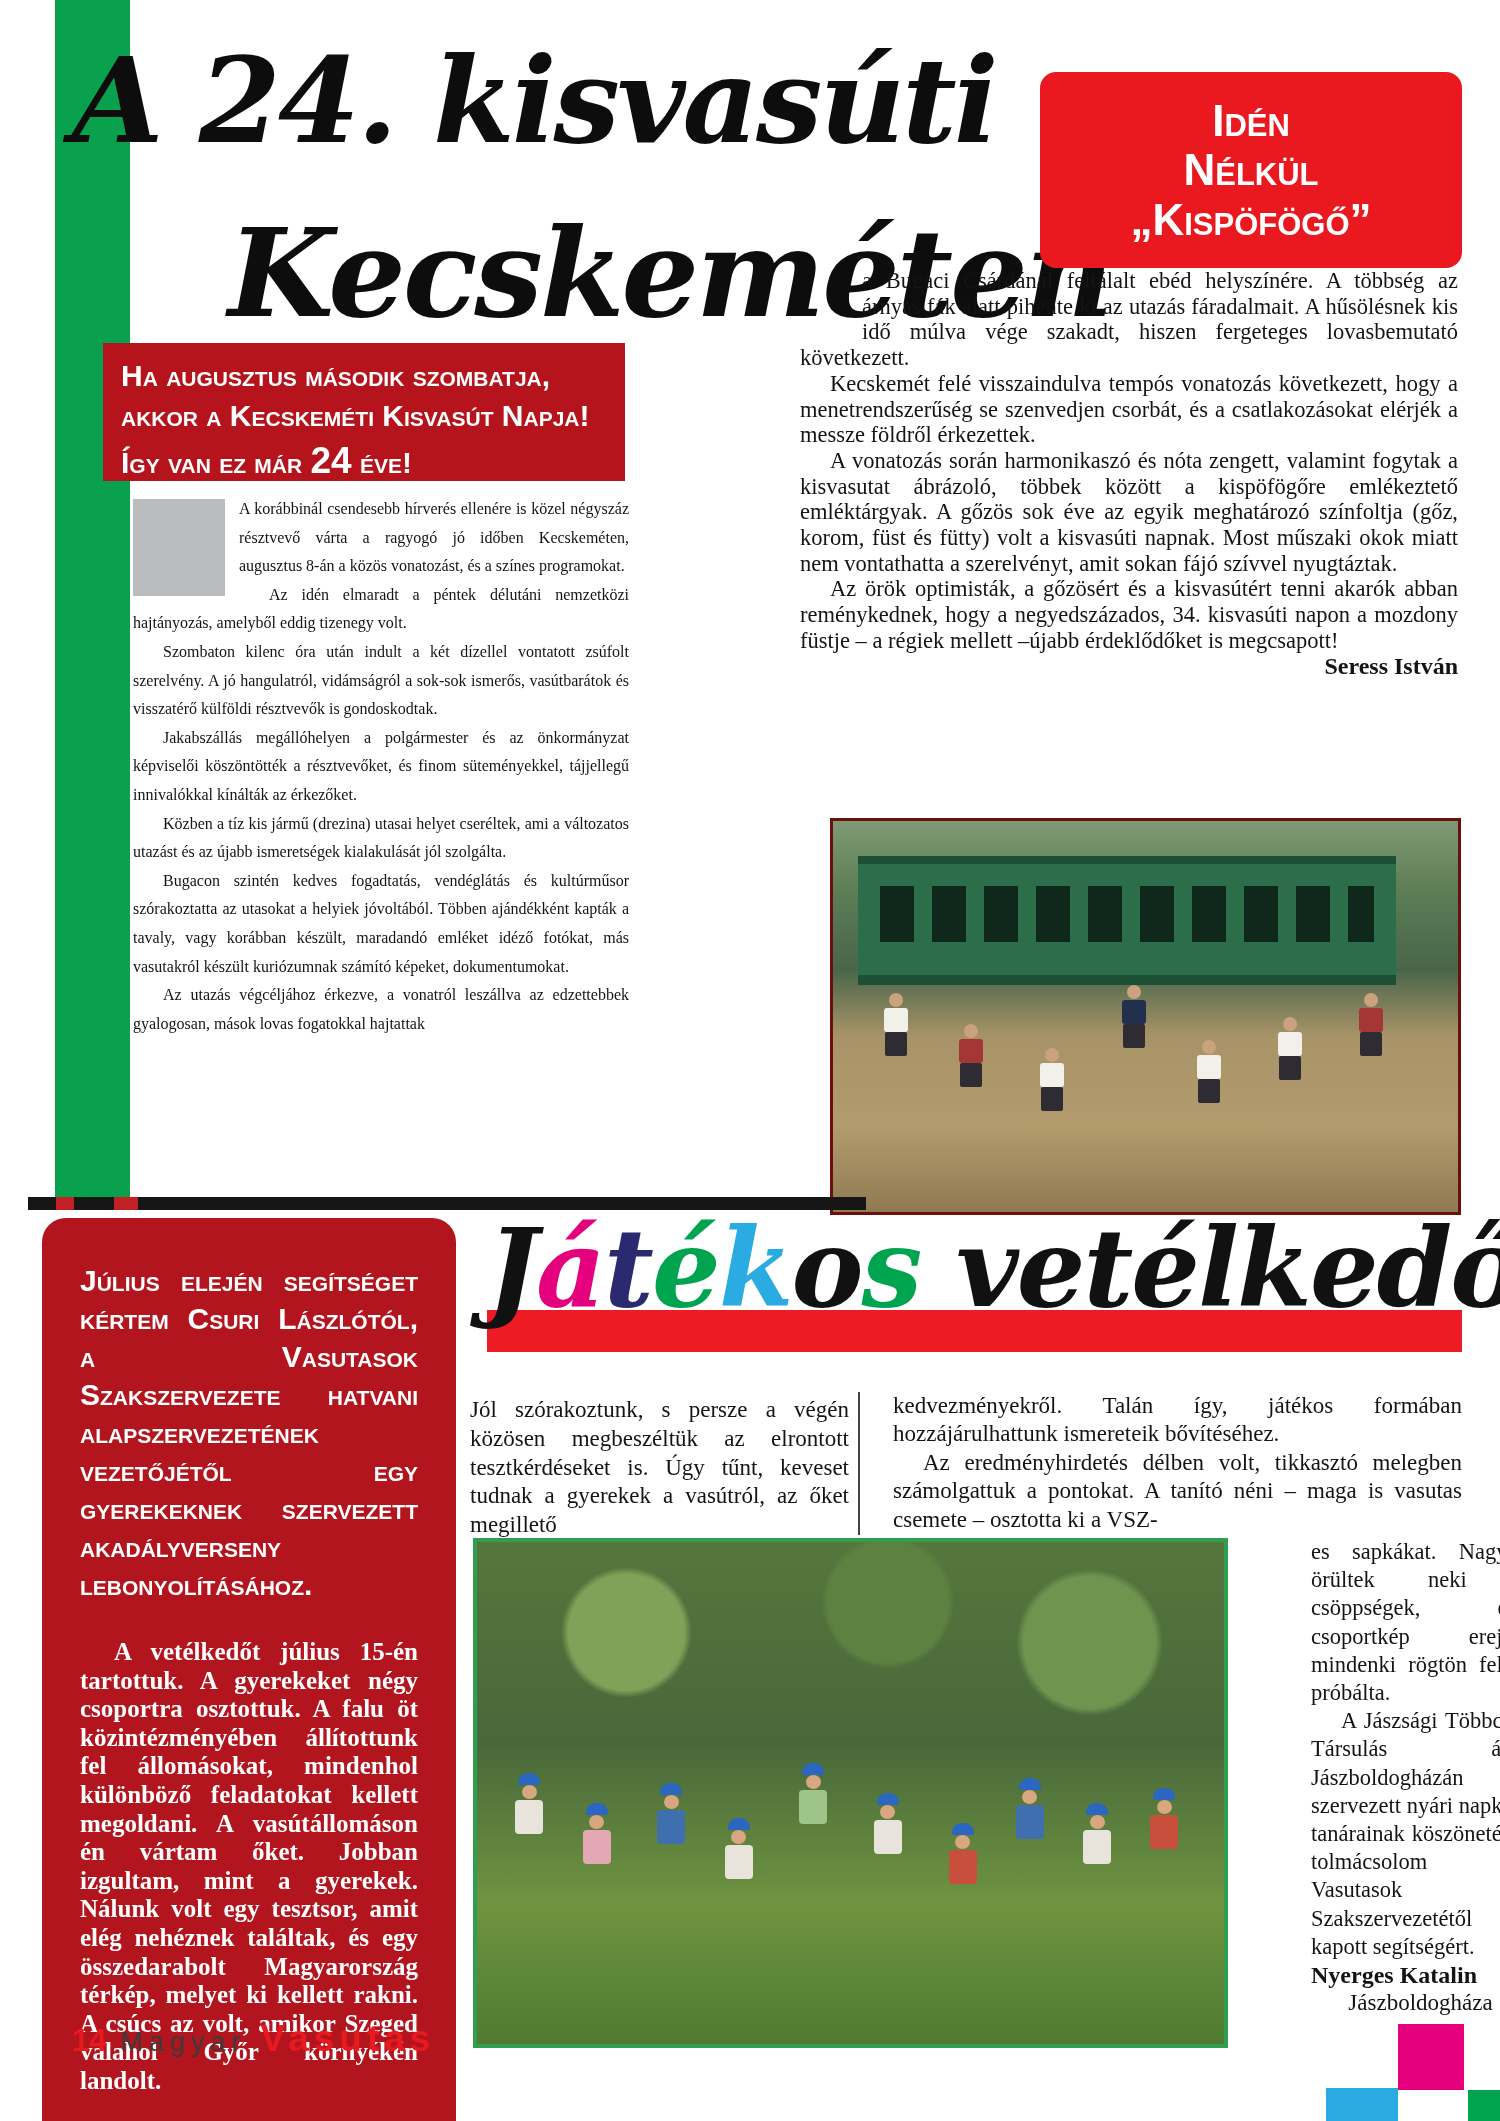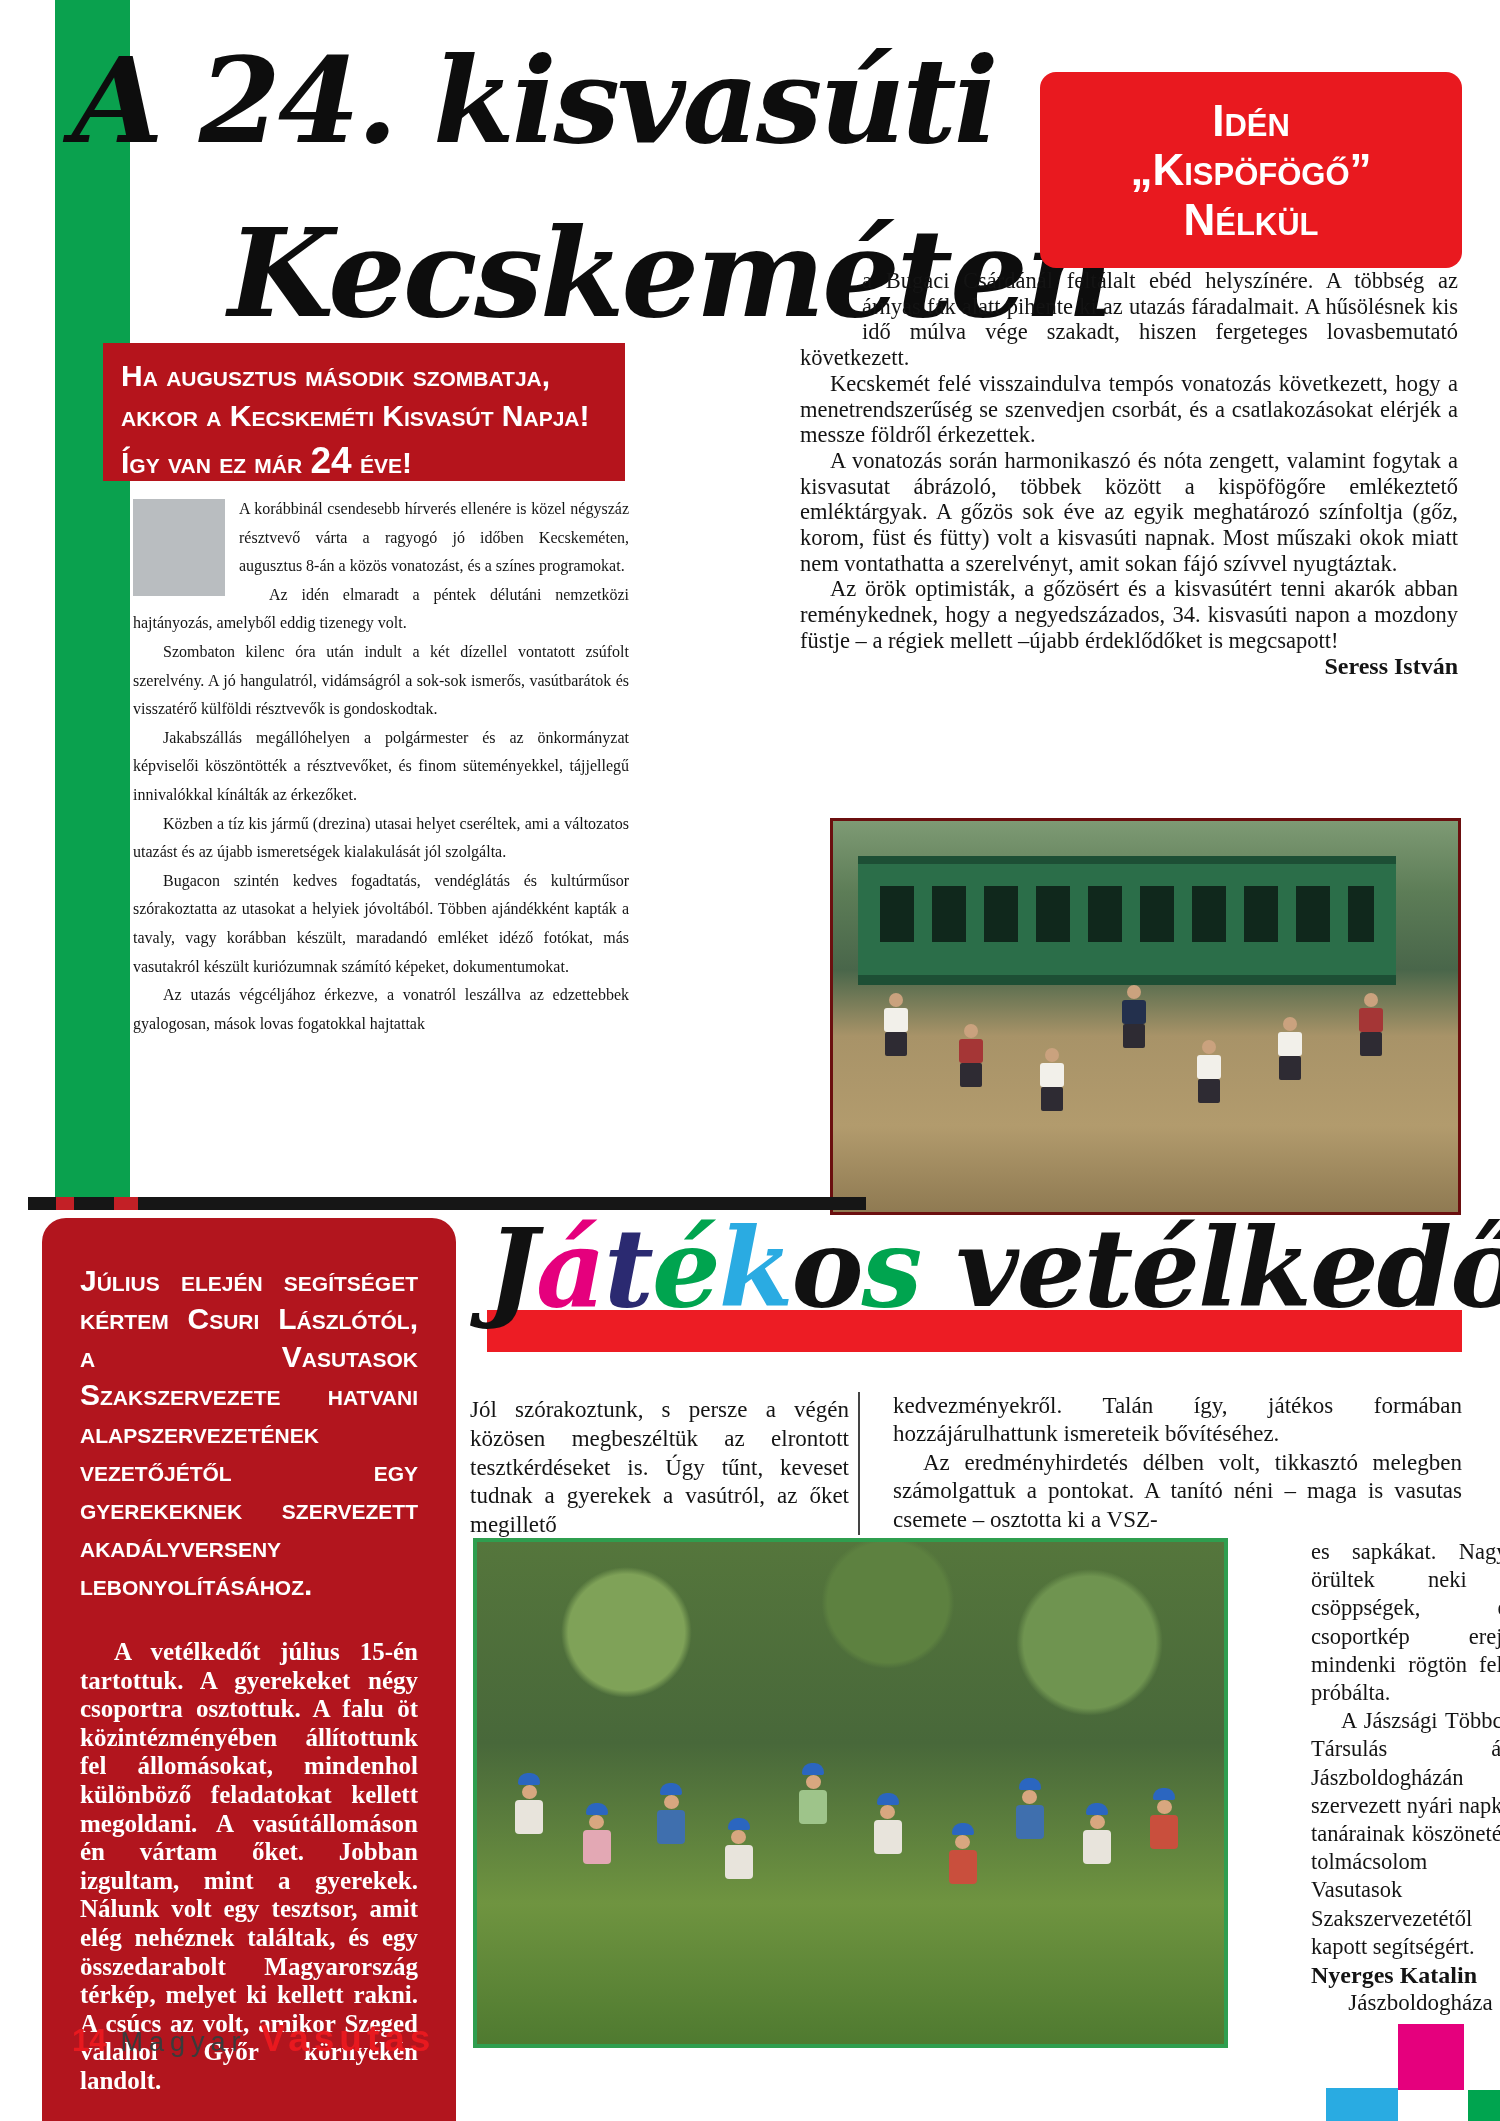--- a/index.html
+++ b/index.html
@@ -113,22 +113,22 @@
 
 <div id="page">
 
   <div class="green-bar"></div>
 
   <div class="h1-line h1-l1">A 24. kisvasúti nap</div>
   <div class="h1-line h1-l2">Kecskeméten</div>
 
   <div class="kicker">
     <div>Idén</div>
+    <div>Nélkül</div>
     <div>„Kispöfögő”</div>
-    <div>Nélkül</div>
   </div>
 
   <div class="banner">
     <span>Ha augusztus második szombatja, akkor a Kecskeméti Kisvasút Napja! Így van ez már </span><span class="big24">24</span><span> éve!</span>
   </div>
 
   <div class="col" id="a1col1">
     <div class="graybox"></div>
     <p>A korábbinál csendesebb hírverés ellenére is közel négyszáz résztvevő várta a ragyogó jó időben Kecskeméten, augusztus 8-án a közös vonatozást, és a színes programokat.</p>
     <p class="ind">Az idén elmaradt a péntek délutáni nemzetközi hajtányozás, amelyből eddig tizenegy volt.</p>

